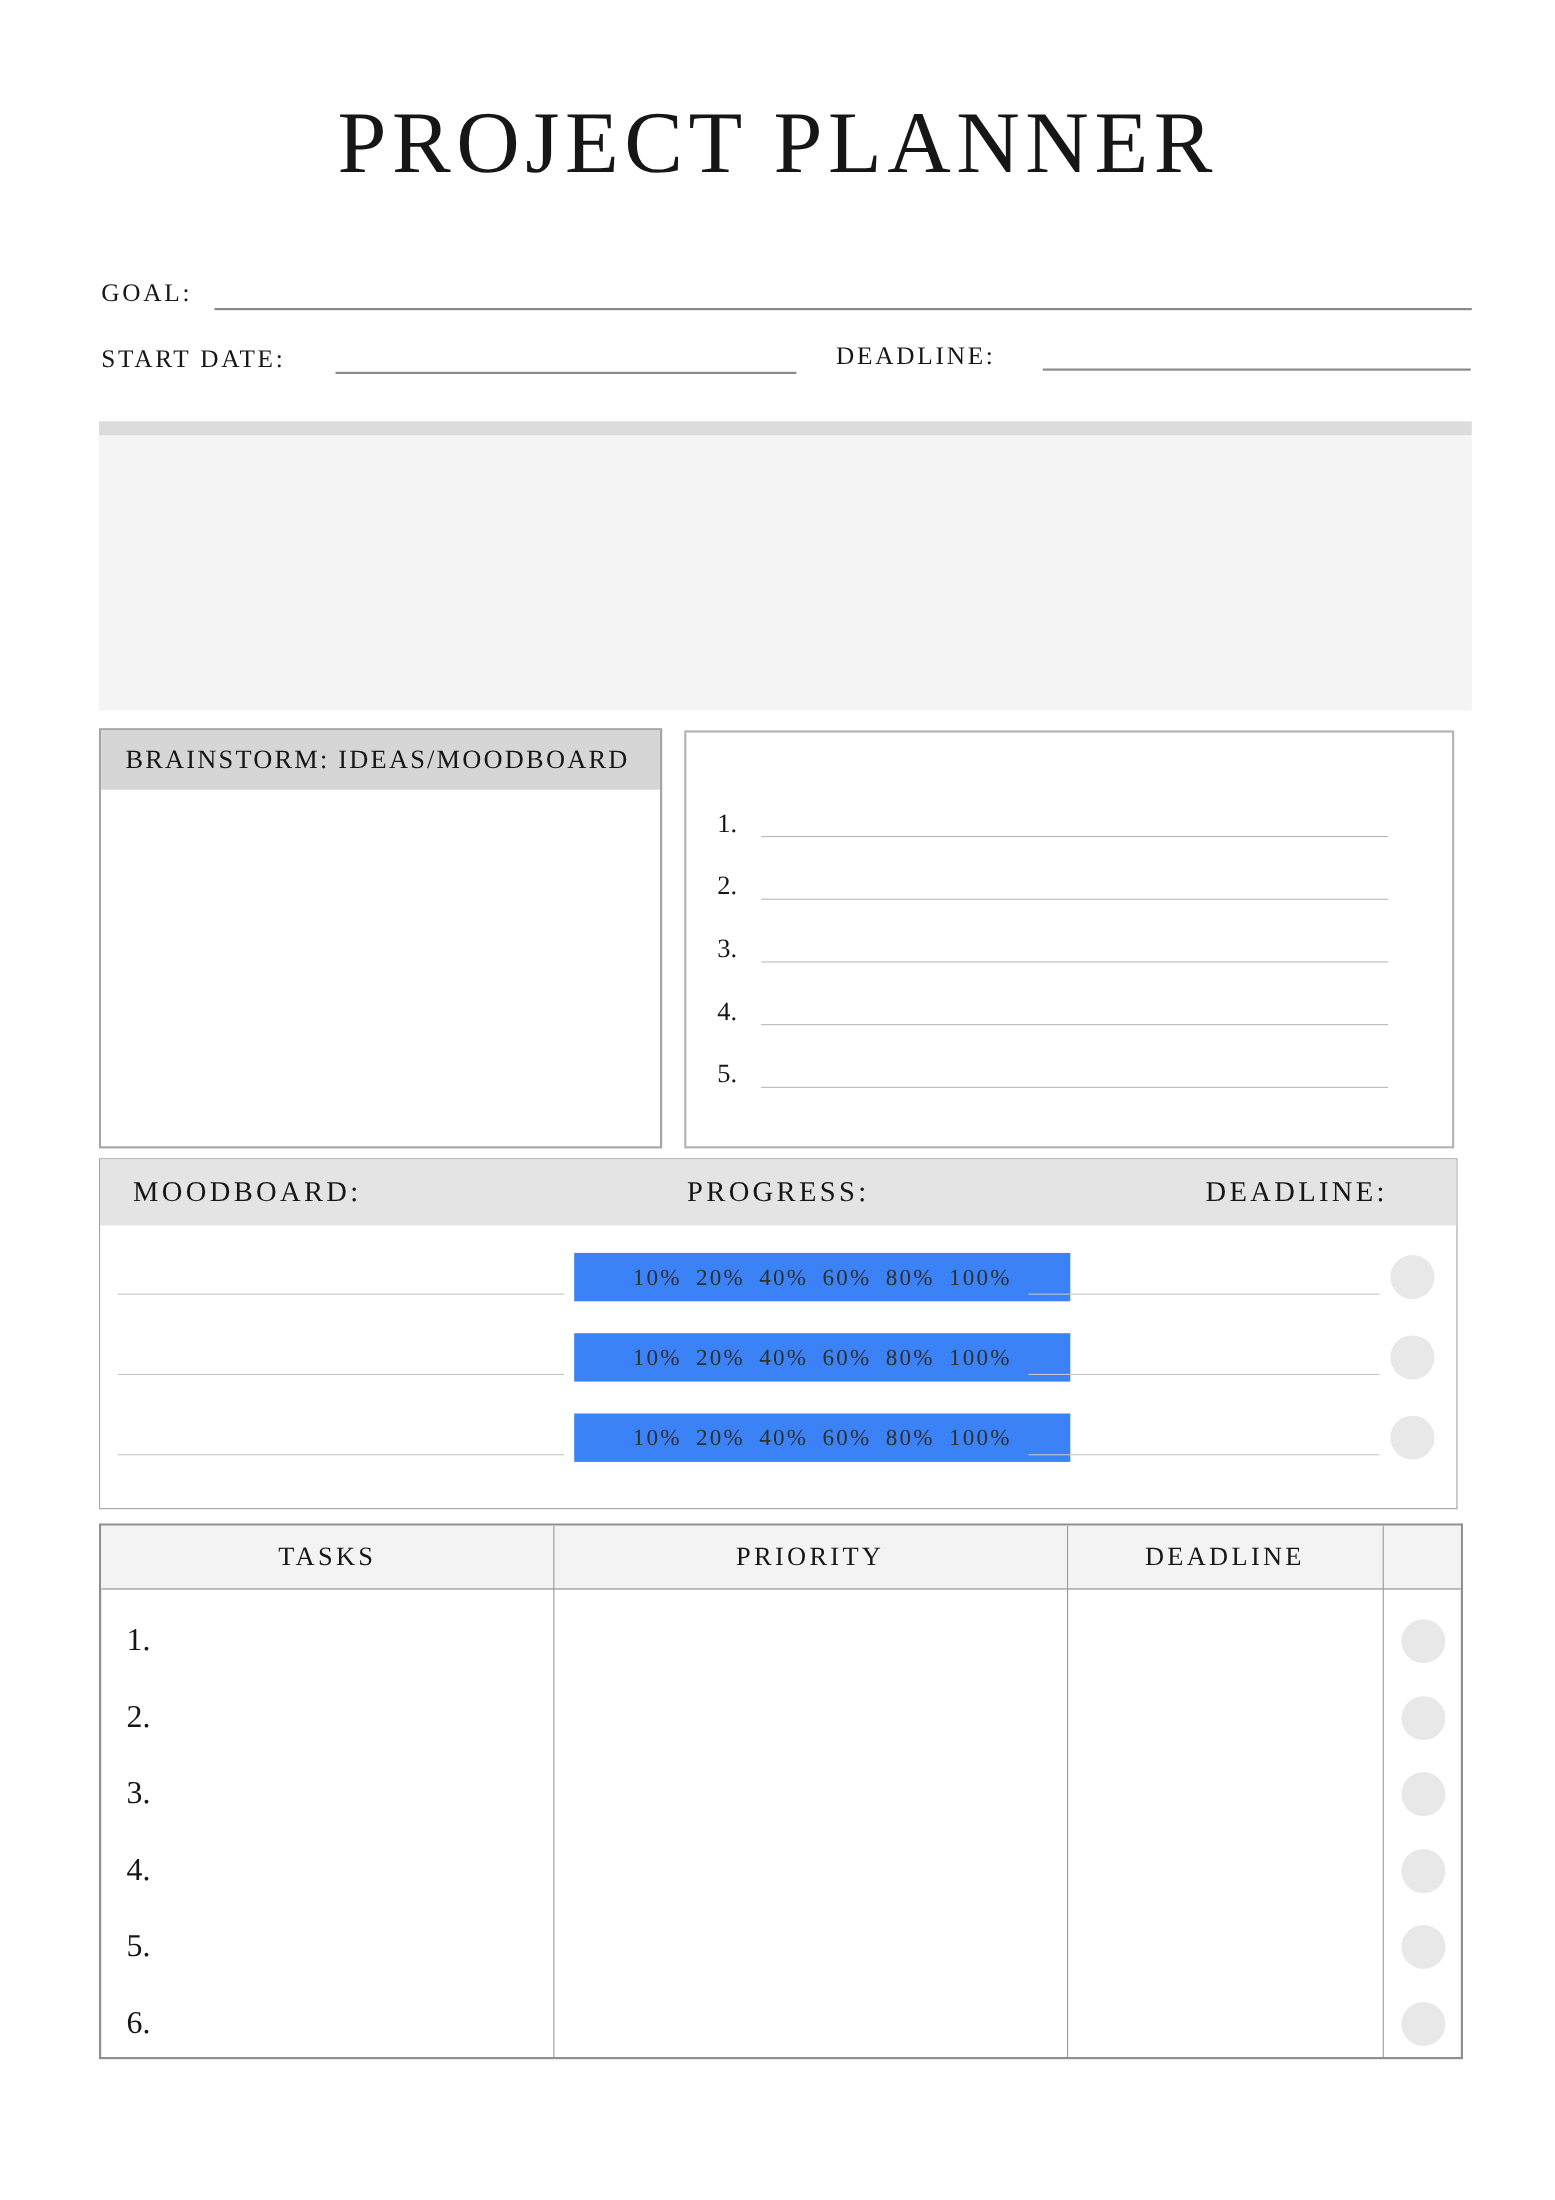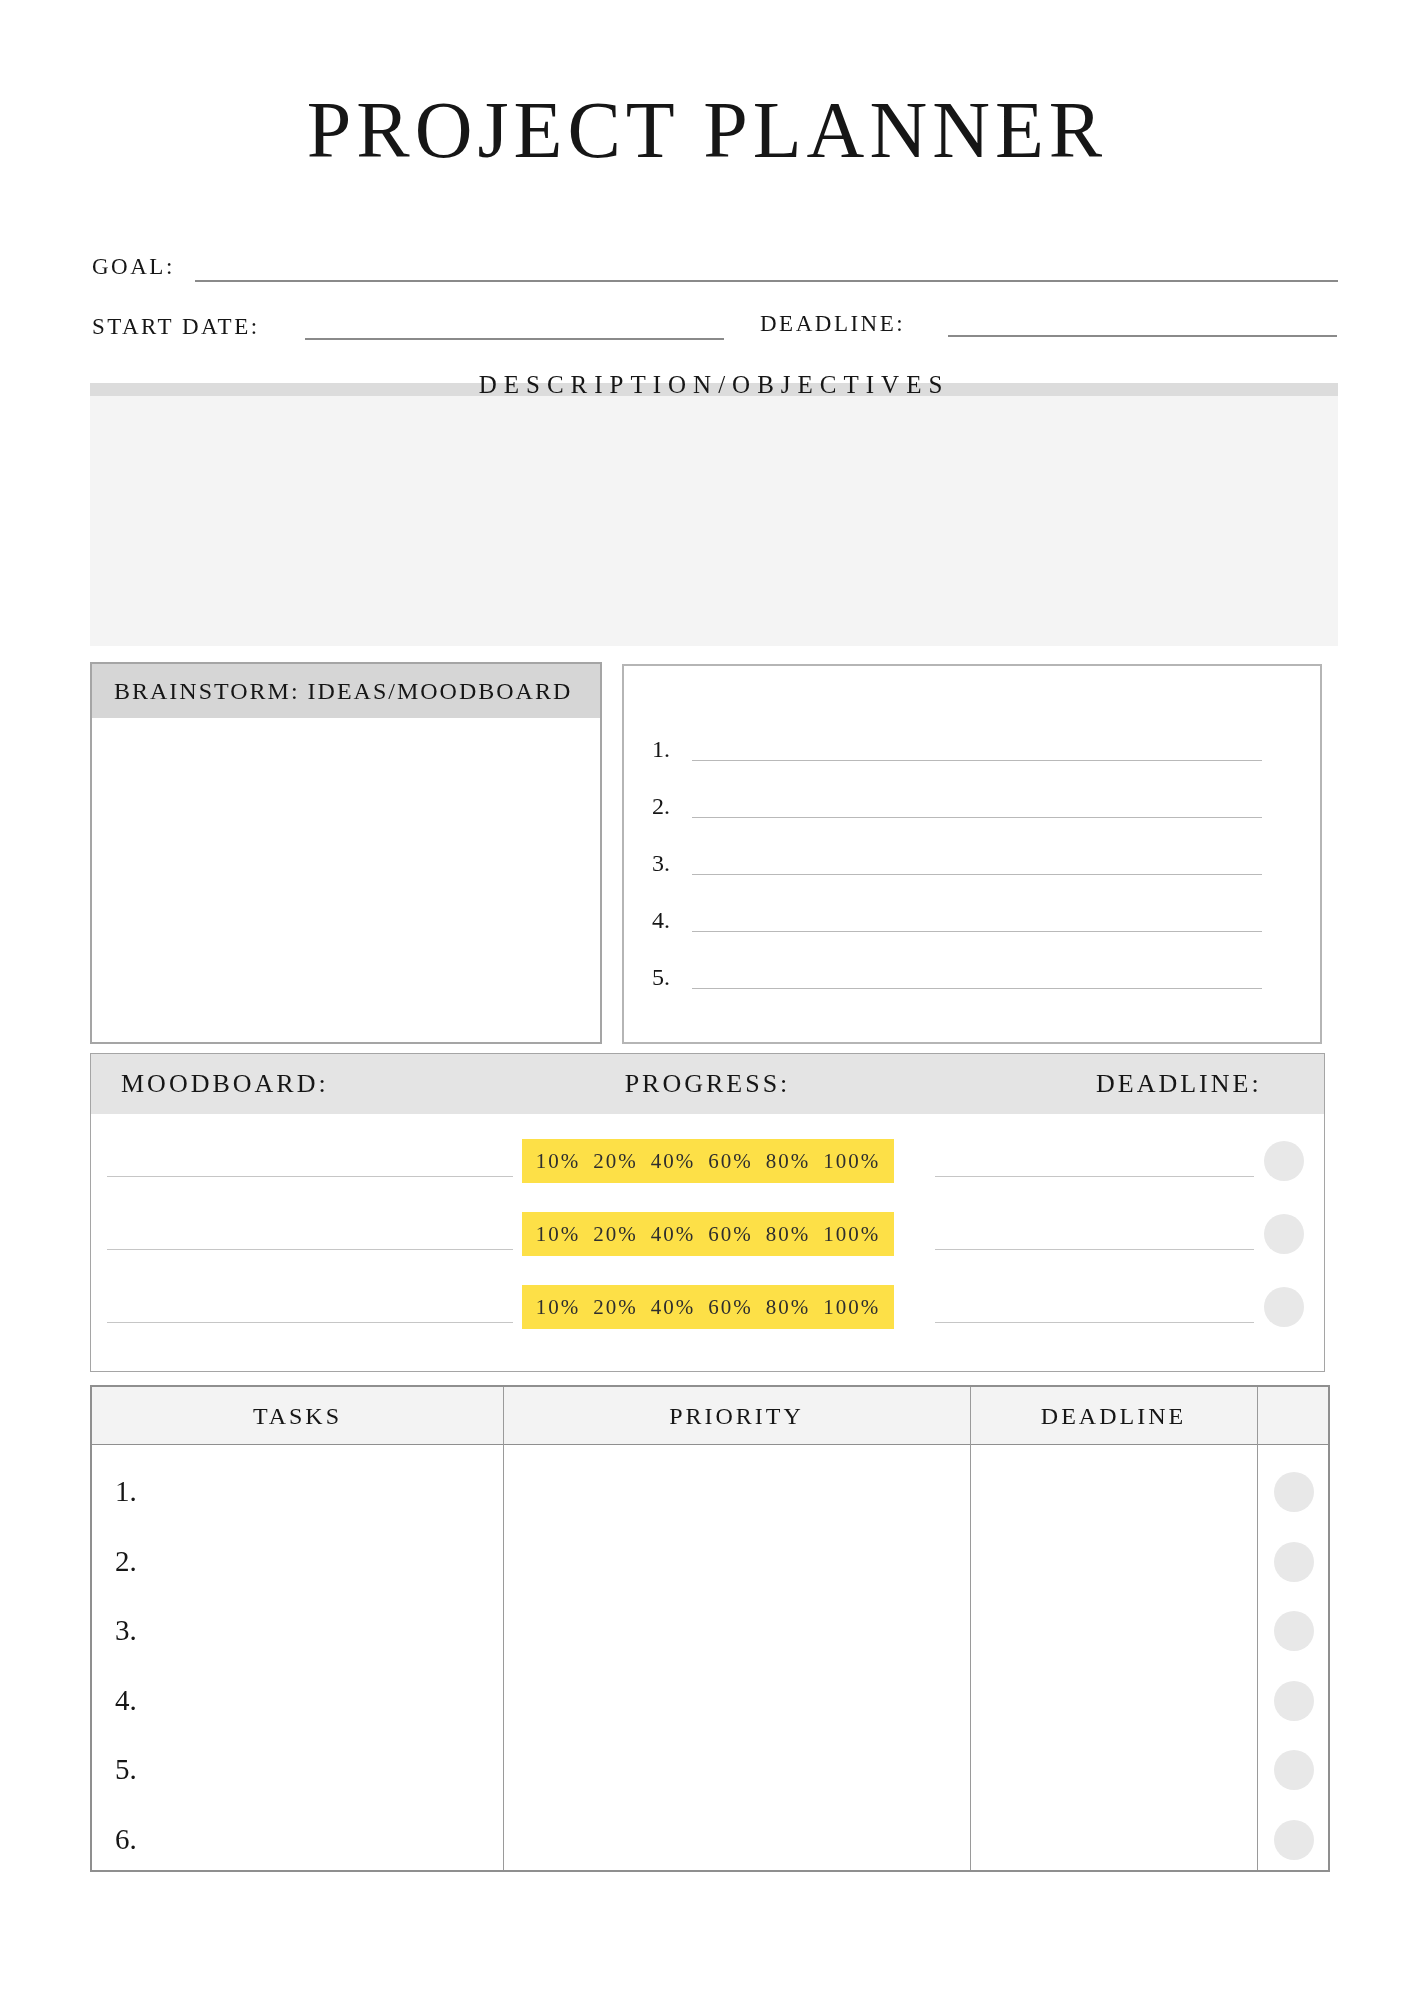--- a/index.html
+++ b/index.html
@@ -37,21 +37,21 @@
   .ms-header{position:absolute;left:0;top:0;width:100%;height:60px;background:#e4e4e4;}
   .ms-h-lbl{position:absolute;top:15px;font-size:26px;font-weight:500;letter-spacing:3px;white-space:nowrap;}
   .ms-h-milestones{left:30px;}
   .ms-h-progress{left:0;width:100%;text-align:center;}
   .ms-h-deadline{left:1005px;}
   .m-row{position:absolute;left:0;width:100%;height:44px;}
   .m-line{position:absolute;bottom:6px;border-bottom:1.5px solid #c6c6c6;}
   .m-line-left{left:16px;width:406px;}
   .m-line-right{left:844px;width:319px;}
   .m-progress{
-    position:absolute;left:431px;top:0;width:372px;height:44px;background:#fde047;
+    position:absolute;left:431px;top:0;width:451px;height:44px;background:#3b82f6;
     display:flex;align-items:center;justify-content:center;gap:13px;
     font-size:21px;letter-spacing:2px;color:#2e2e2e;
   }
   .circle{position:absolute;width:40px;height:40px;border-radius:50%;background:#e8e8e8;}
   .m-circle{left:1173px;top:2px;}
   
   .tasks-box{position:absolute;left:90px;top:1385px;width:1240px;height:487px;border:2px solid #8f8f8f;background:#fff;box-sizing:border-box;}
   .tasks-header{position:absolute;left:0;top:0;width:100%;height:58px;background:#f3f3f3;border-bottom:1.5px solid #8f8f8f;box-sizing:border-box;}
   .t-h-lbl{position:absolute;top:16px;font-size:24px;font-weight:500;letter-spacing:3px;text-align:center;}
   .t-h-tasks{left:0;width:411px;}
@@ -71,21 +71,20 @@
   <span class="lbl" style="left:92px;top:254px;">GOAL:</span>
   <div class="fill-line" style="left:195px;top:250px;width:1143px;height:30px;"></div>
 
   <span class="lbl" style="left:92px;top:314px;">START DATE:</span>
   <div class="fill-line" style="left:305px;top:309px;width:419px;height:29px;"></div>
   <span class="lbl" style="left:760px;top:311px;">DEADLINE:</span>
   <div class="fill-line" style="left:948px;top:306px;width:389px;height:29px;"></div>
 
   <div class="desc-bar"></div>
   <div class="desc-box"></div>
-  <span class="desc-title">DESCRIPTION/OBJECTIVES</span>
 
   <div class="brainstorm-box">
     <div class="brainstorm-header">
       <span>BRAINSTORM: IDEAS/MOODBOARD</span>
     </div>
     <div class="brainstorm-body"></div>
   </div>
 
   <div class="tools-box">
     <div class="tool-row" style="top:63px;">

